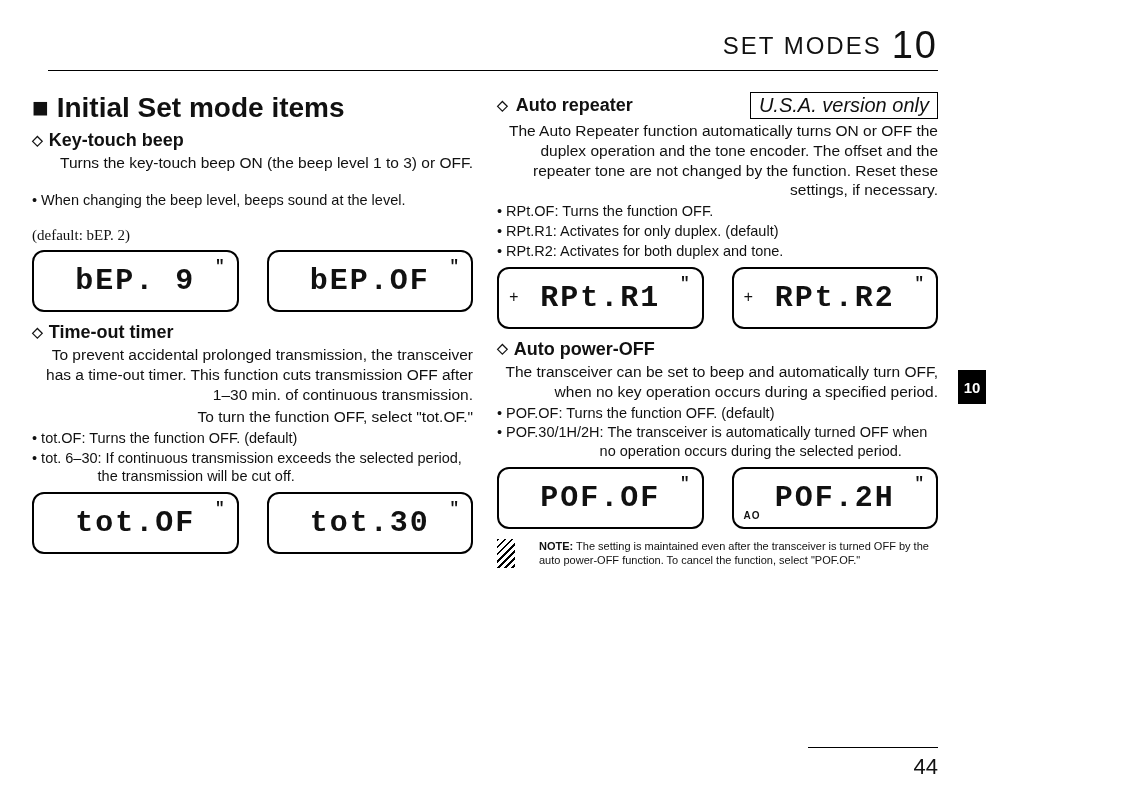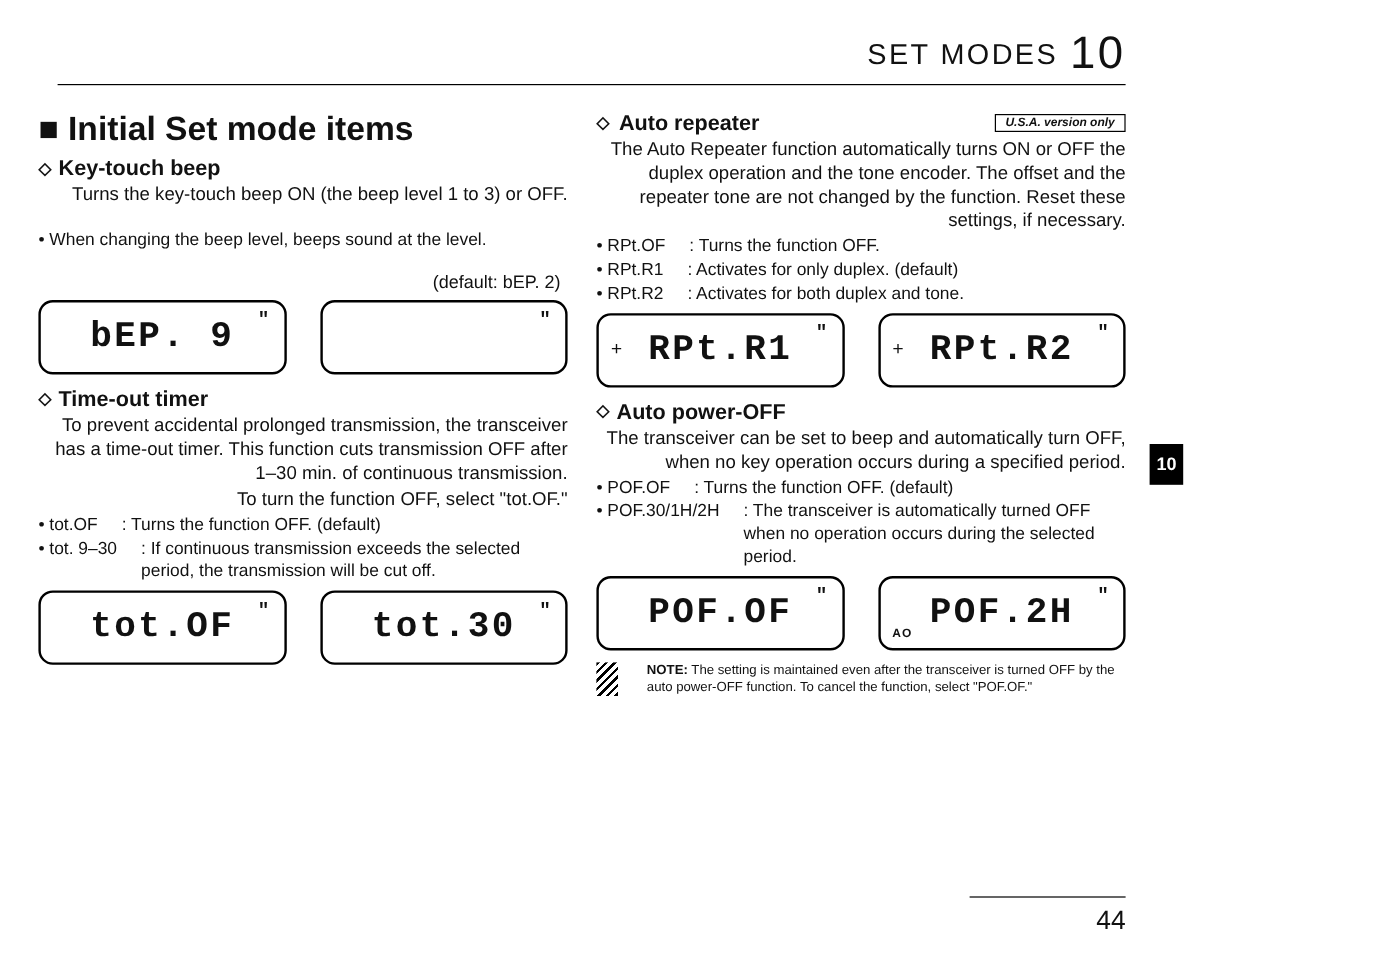--- a/index.html
+++ b/index.html
@@ -73,23 +73,23 @@
     font-size: 15.5px;
     line-height: 1.28;
     text-align: right;
   }
   p.small {
     font-size: 14.5px;
     margin: 18px 0;
     line-height: 1.28;
   }
   .right-def {
-    text-align: right;
     font-size: 15px;
     margin: 0 6px 4px 0;
+    font-family: Liberation Serif, serif;
   }
   .lcd-row {
     display: flex;
     gap: 28px;
     margin: 6px 0 10px 0;
   }
   .lcd {
     border: 2px solid #000;
     border-radius: 12px;
     height: 58px;
@@ -120,34 +120,34 @@
   .lcd .ao {
     position: absolute;
     left: 10px;
     bottom: 6px;
     font-size: 10px;
     font-family: Arial, sans-serif;
     letter-spacing: 1px;
   }
   .bullet {
     display: flex;
-    gap: 20px;
+    gap: 0;
     font-size: 14.5px;
     line-height: 1.3;
     margin: 1px 0;
   }
   .bullet .k {
     white-space: nowrap;
   }
   .version-badge {
     border: 1px solid #000;
     padding: 1px 8px;
     font-style: italic;
-    font-weight: 700;
-    font-size: 10px;
+    font-weight: 400;
+    font-size: 20px;
     margin-left: auto;
   }
   .subhead-row {
     display: flex;
     align-items: center;
     gap: 8px;
     margin-top: 0;
   }
   .note-box {
     display: flex;
@@ -211,36 +211,37 @@
       </div>
       <p class="body">Turns the key-touch beep ON (the beep level 1 to 3) or OFF.</p>
       <p class="small">• When changing the beep level, beeps sound at the level.</p>
       <p class="right-def">(default: bEP. 2)</p>
       <div class="lcd-row">
         <div class="lcd">
           <span>bEP. 9</span>
           <span class="quote">"</span>
         </div>
         <div class="lcd">
+          <span>bEP.OF</span>
           <span class="quote">"</span>
         </div>
       </div>
 
       <div class="subhead">
         <span class="dia">◇</span>
         <span>Time-out timer</span>
       </div>
       <p class="body">To prevent accidental prolonged transmission, the transceiver has a time-out timer. This function cuts transmission OFF after 1–30 min. of continuous transmission.</p>
       <p class="body">To turn the function OFF, select "tot.OF."</p>
       <div class="bullet">
         <span class="k">• tot.OF</span>
         <span>: Turns the function OFF. (default)</span>
       </div>
       <div class="bullet">
-        <span class="k">• tot. 9–30</span>
+        <span class="k">• tot. 6–30</span>
         <span>: If continuous transmission exceeds the selected period, the transmission will be cut off.</span>
       </div>
       <div class="lcd-row">
         <div class="lcd">
           <span>tot.OF</span>
           <span class="quote">"</span>
         </div>
         <div class="lcd">
           <span>tot.30</span>
           <span class="quote">"</span>

